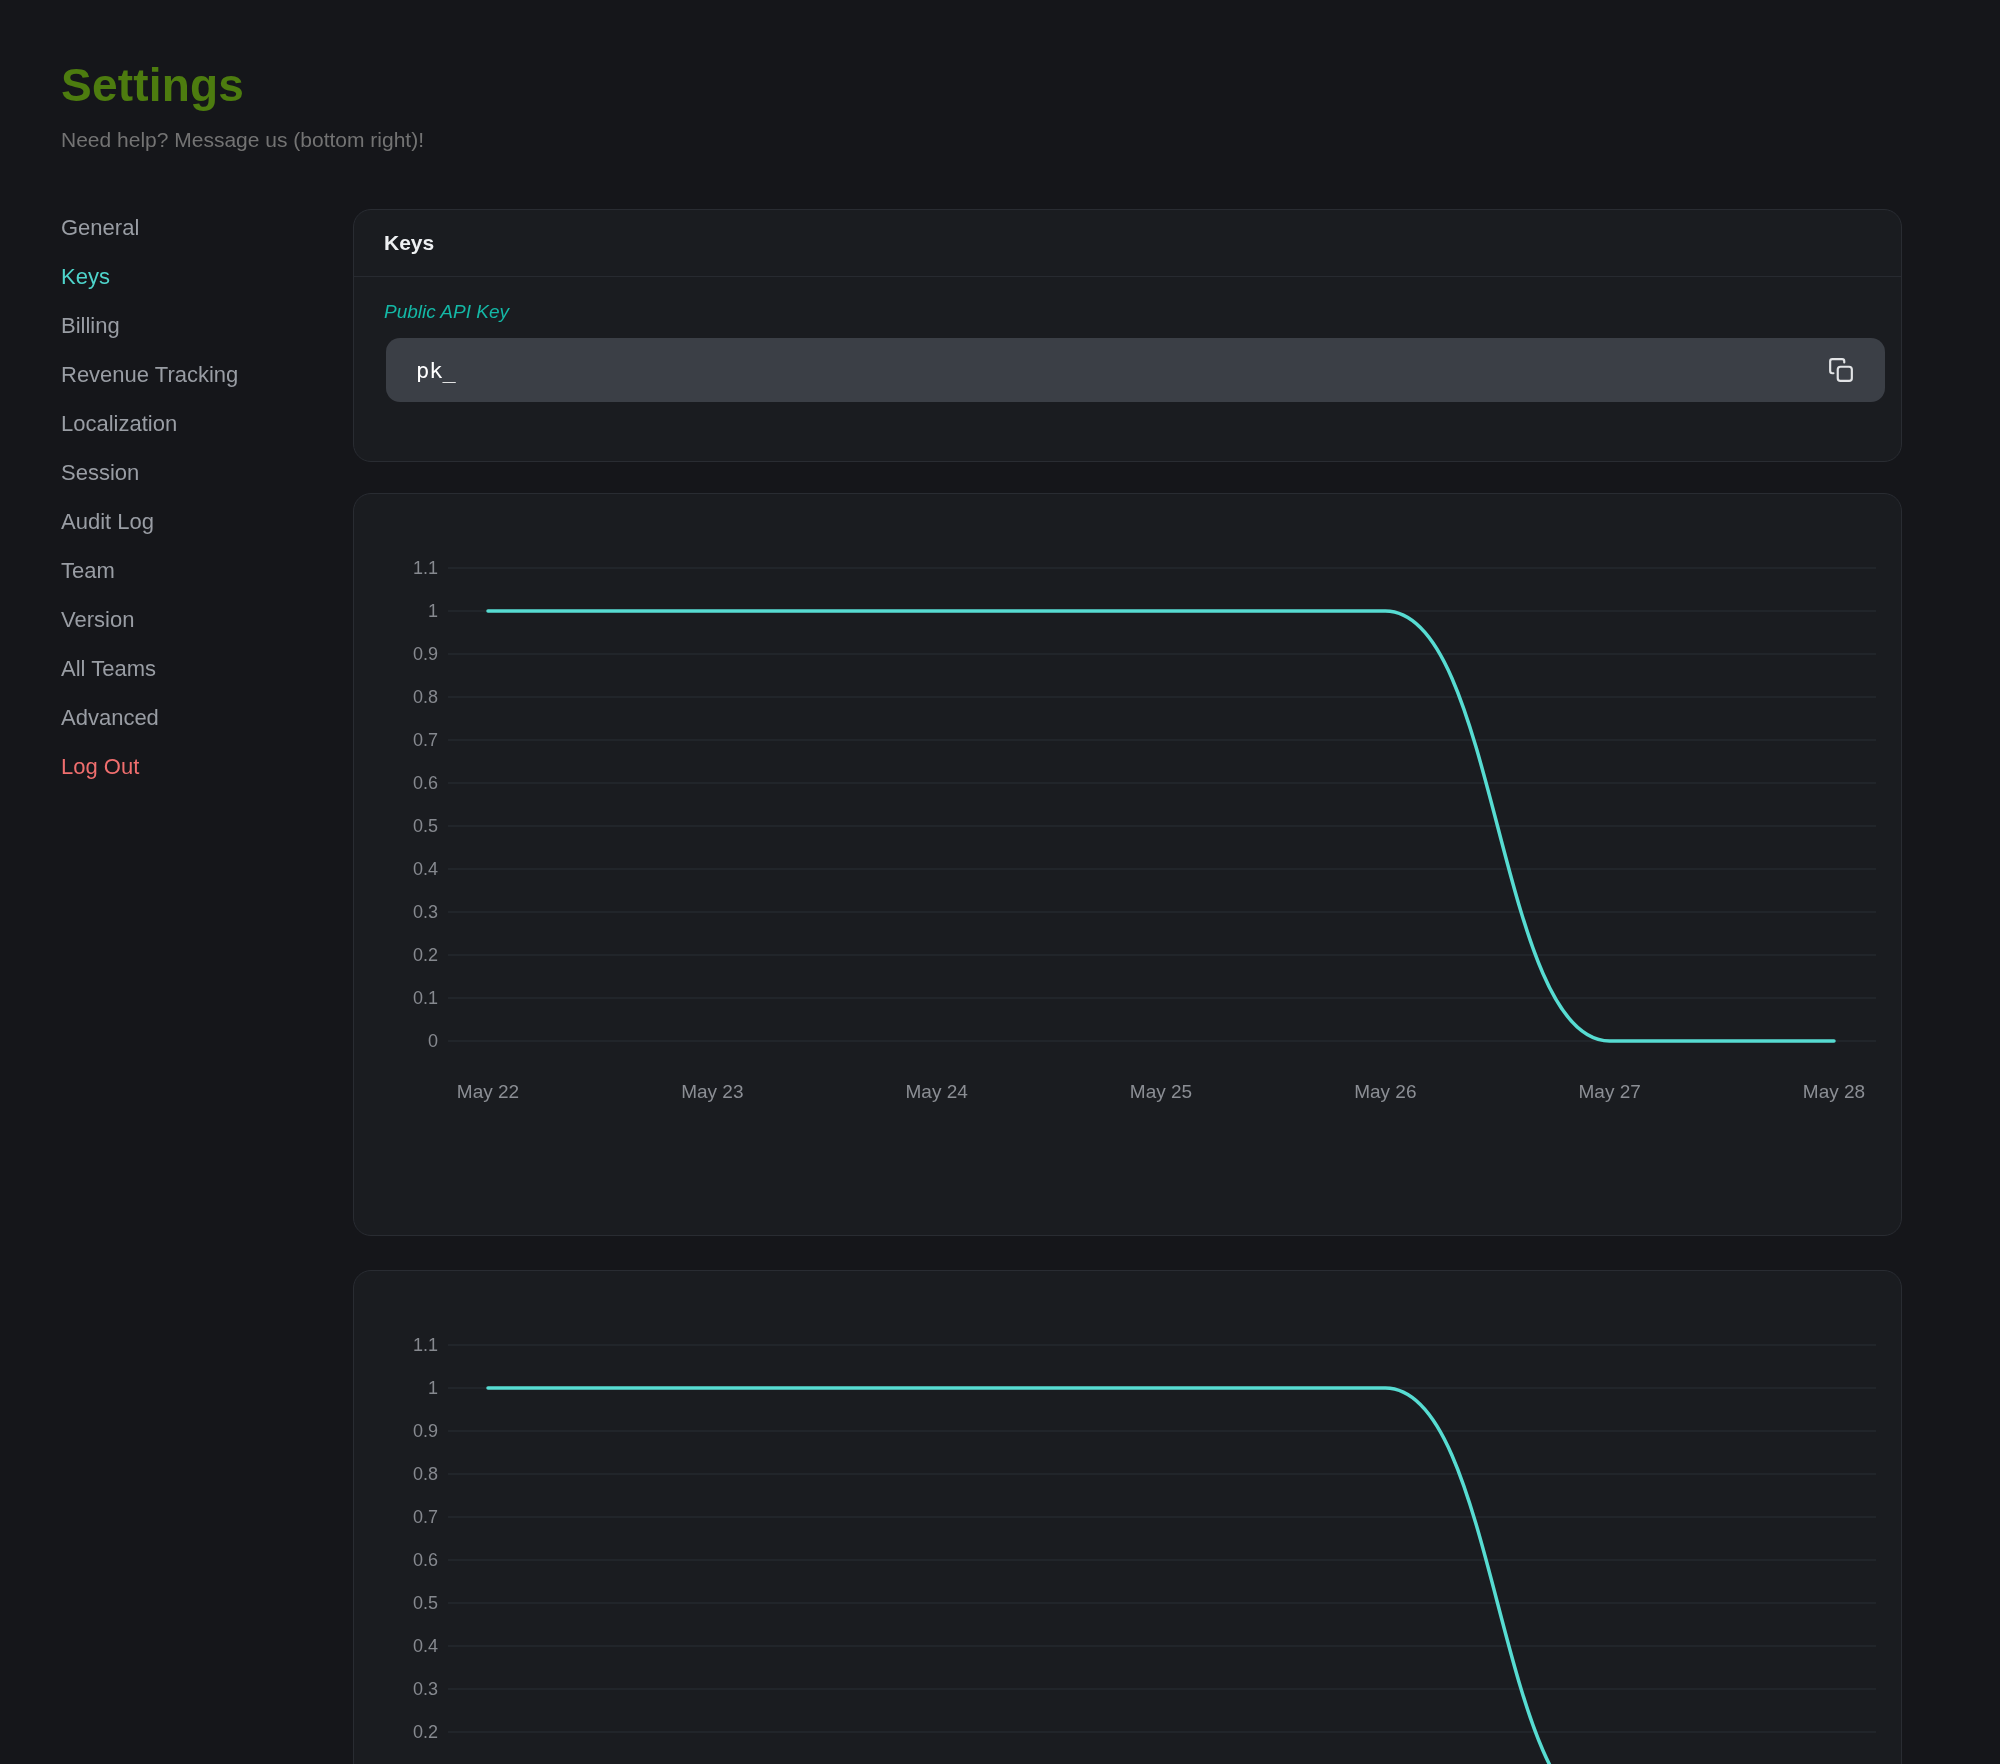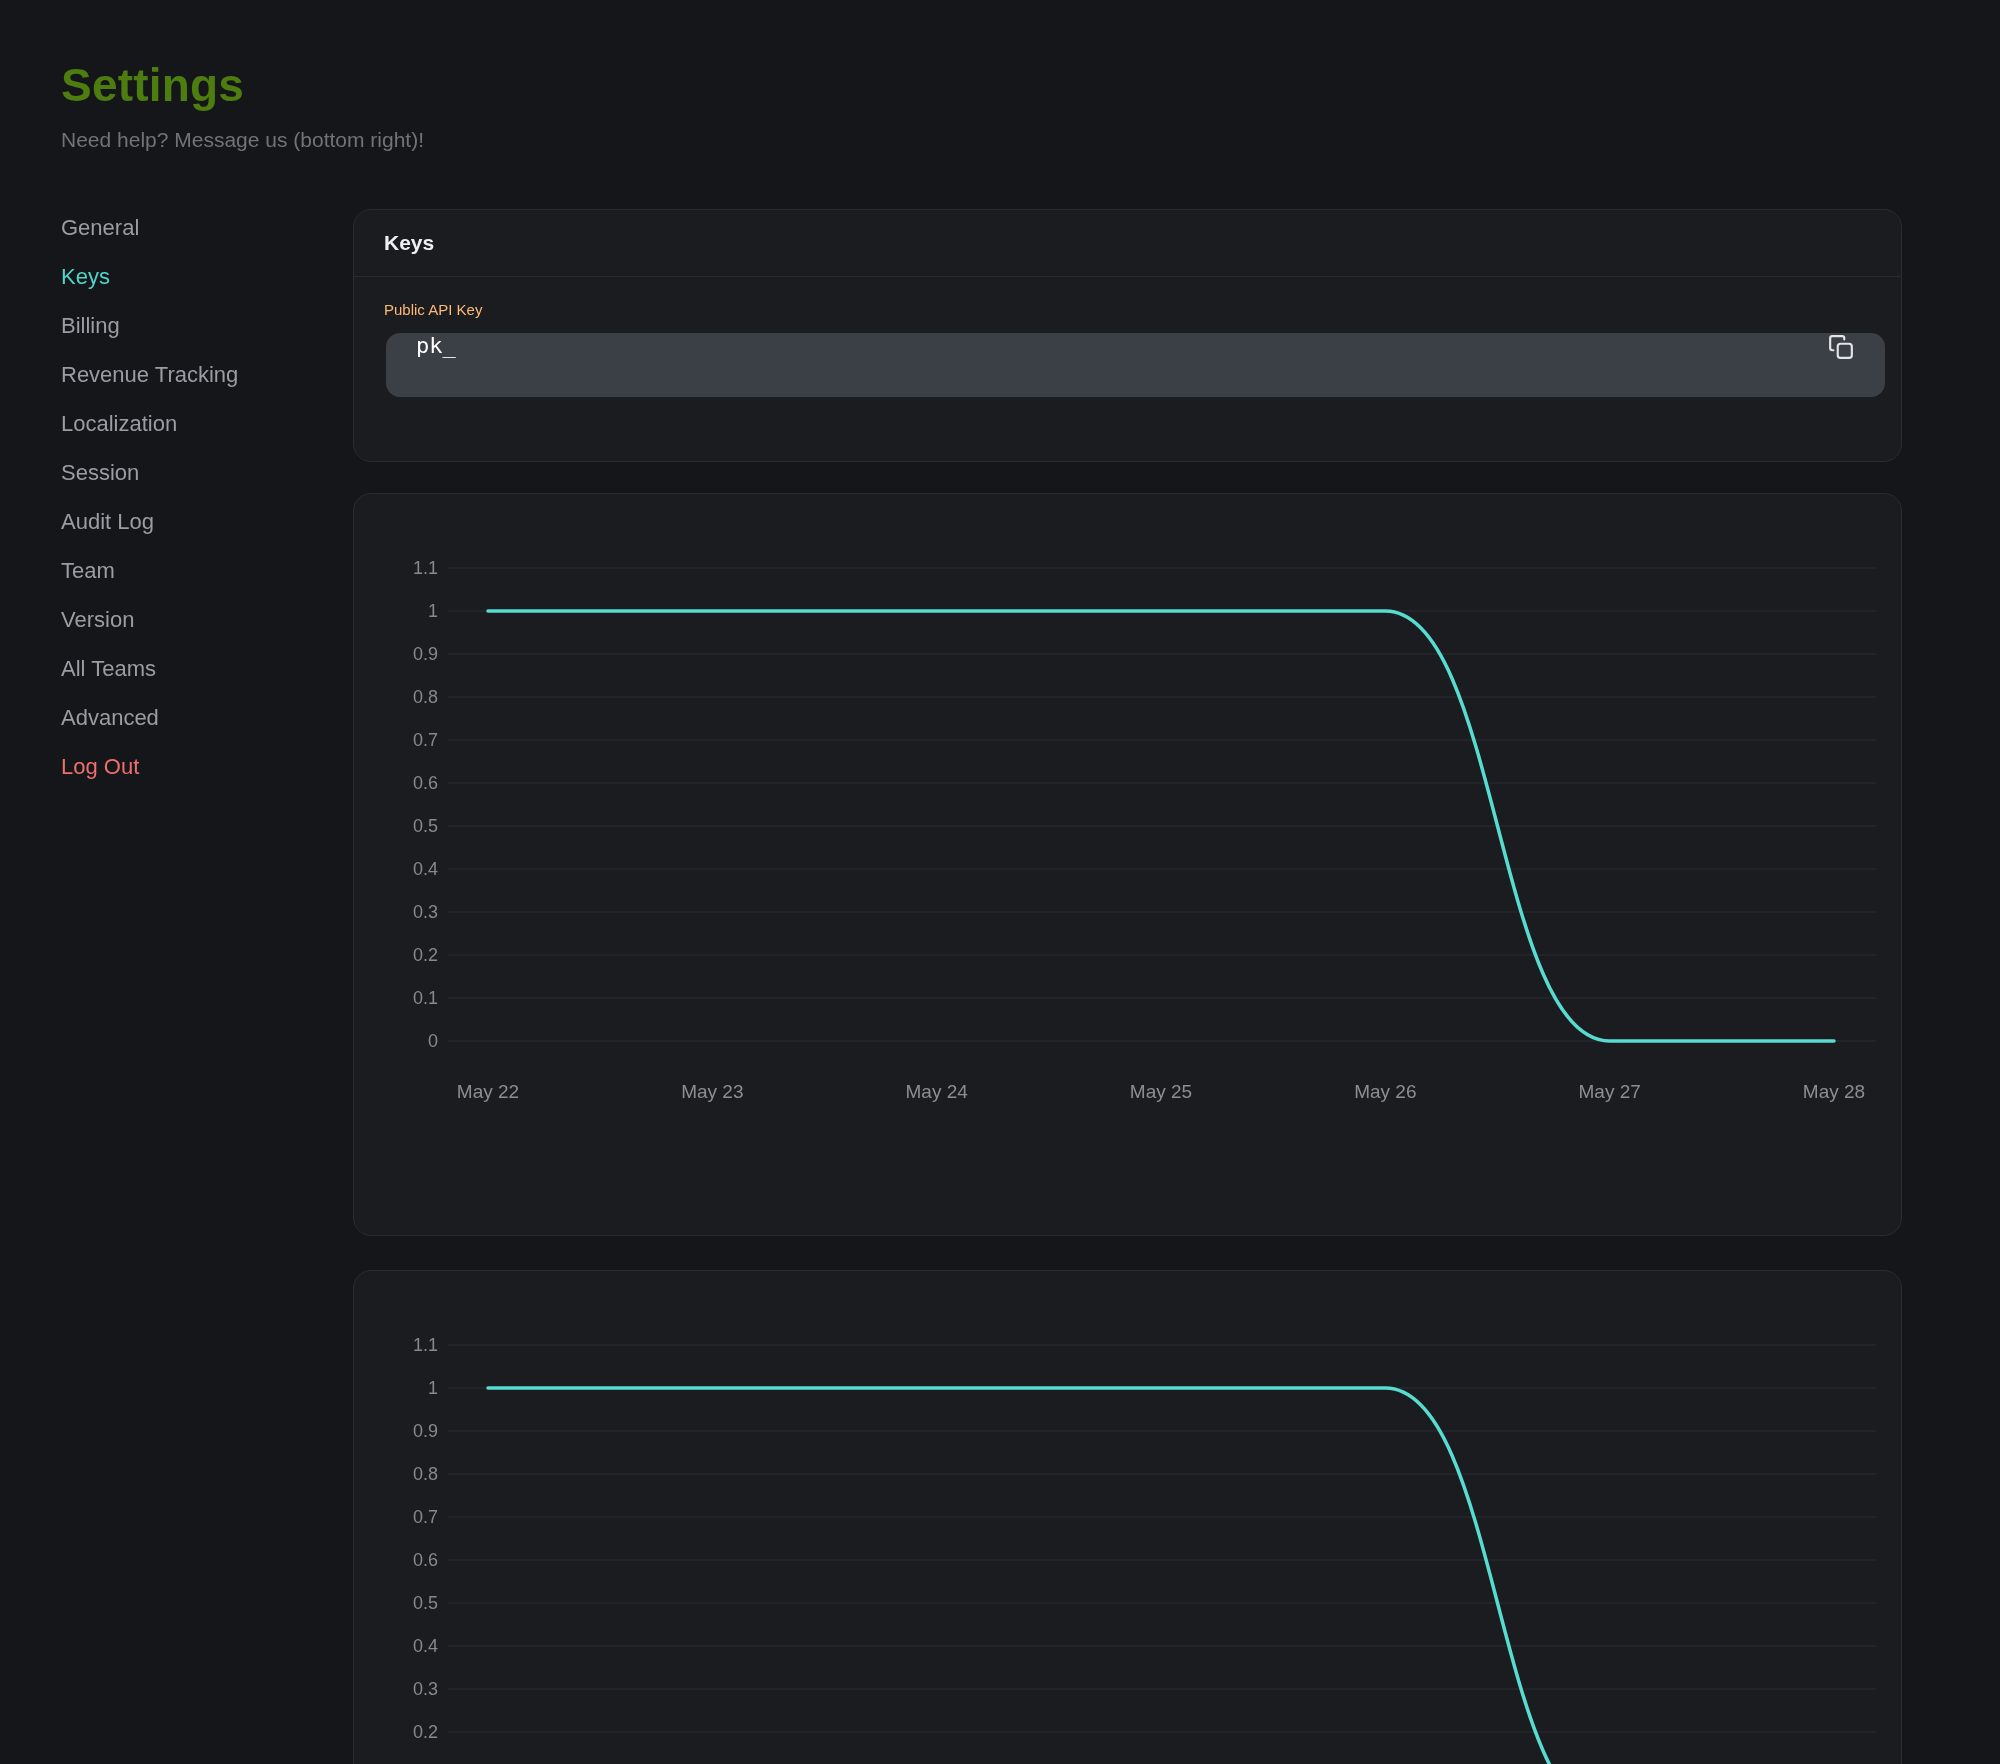--- a/index.html
+++ b/index.html
@@ -45,29 +45,29 @@
     box-sizing: border-box;
     height: 67px; line-height: 66px;
     padding: 0 30px;
     font-size: 21px; font-weight: 700; color: #eef0f2;
     border-bottom: 1px solid #272a30;
   }
 
   
   .keys-card { height: 253px; }
   .keys-body { padding: 24px 30px 0 30px; }
-  .field-label { display: block; font-size: 15px; color: #fdba74; }
+  .field-label { display: block; font-size: 19px; color: #14b8a6; font-style: italic; }
   .key-input {
     box-sizing: border-box;
     margin-top: 15px;
     height: 64px; width: 1499px; 
     margin-left: 2px;
     background: #3b3f46;
     border-radius: 14px;
-    display: flex; 
+    display: flex; align-items: center;
     padding: 0 30px;
   }
   .key-value {
     font-family: "DejaVu Sans Mono", monospace;
     font-size: 22px; color: #ffffff;
   }
   .copy-btn {
     margin-left: auto;
     background: none; border: none; padding: 0; cursor: pointer;
     width: 28px; height: 28px; color: #e2e4e6;

